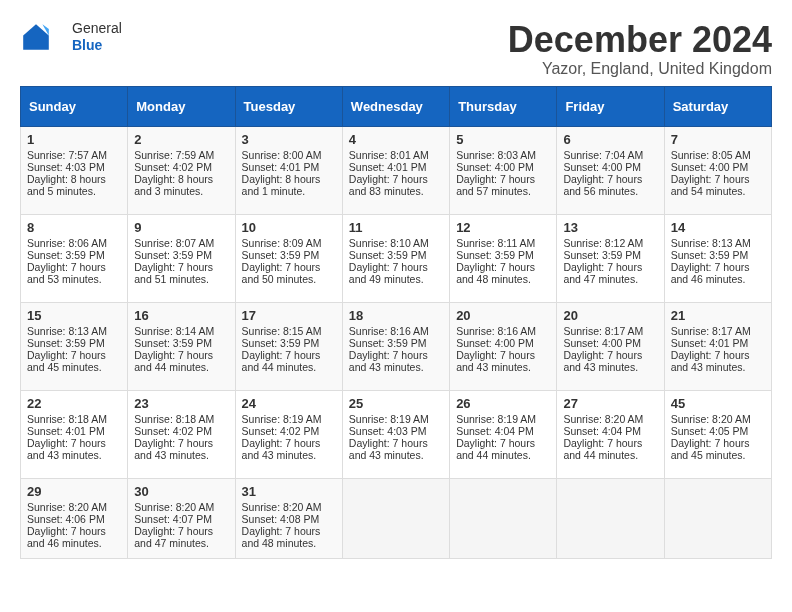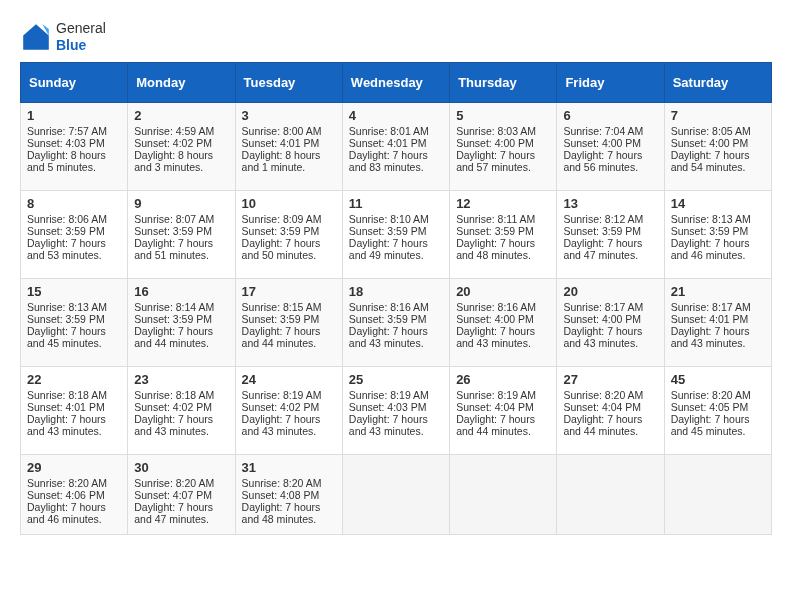--- a/index.html
+++ b/index.html
@@ -12,21 +12,21 @@
     }
     .header {
       display: flex;
       justify-content: space-between;
       align-items: flex-start;
       margin-bottom: 8px;
     }
     .logo {
       display: flex;
       align-items: center;
-      gap: 4px;
+      gap: 20px;
     }
     .logo-text {
       font-size: 14px;
       line-height: 1.2;
     }
     .logo-general { color: #333; font-weight: normal; }
     .logo-blue { color: #1565c0; font-weight: bold; }
     .logo-icon {
       width: 32px;
       height: 32px;
@@ -94,20 +94,24 @@
   <div class="logo">
     <svg class="logo-icon" viewBox="0 0 40 40">
       <polygon points="20,4 36,18 36,36 4,36 4,18" fill="#1565c0"></polygon>
       <polygon points="28,4 36,10 36,18" fill="#42a5f5"></polygon>
     </svg>
     <div class="logo-text">
       <div class="logo-general">General</div>
       <div class="logo-blue">Blue</div>
     </div>
   </div>
+  <div class="title-section">
+    <div class="month-title">December 2024</div>
+    <div class="location">Yazor, England, United Kingdom</div>
+  </div>
 </div>
 
 <table class="calendar">
   <thead>
     <tr>
     <th>Sunday</th>
         <th>Monday</th>
         <th>Tuesday</th>
         <th>Wednesday</th>
         <th>Thursday</th>
@@ -119,21 +123,21 @@
   <tr>
         <td>
           <span class="day-number">1</span>
           <div>Sunrise: 7:57 AM</div>
           <div>Sunset: 4:03 PM</div>
           <div>Daylight: 8 hours</div>
           <div>and 5 minutes.</div>
         </td>
         <td>
           <span class="day-number">2</span>
-          <div>Sunrise: 4:59 AM</div>
+          <div>Sunrise: 7:59 AM</div>
           <div>Sunset: 4:02 PM</div>
           <div>Daylight: 8 hours</div>
           <div>and 3 minutes.</div>
         </td>
         <td>
           <span class="day-number">3</span>
           <div>Sunrise: 8:00 AM</div>
           <div>Sunset: 4:01 PM</div>
           <div>Daylight: 8 hours</div>
           <div>and 1 minute.</div>

